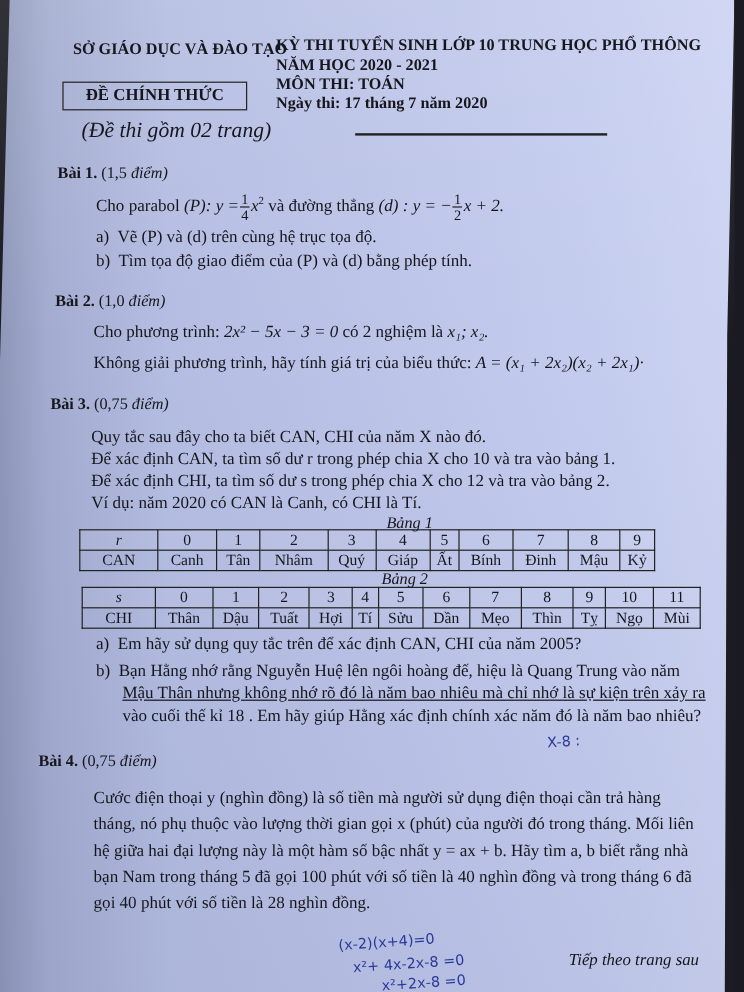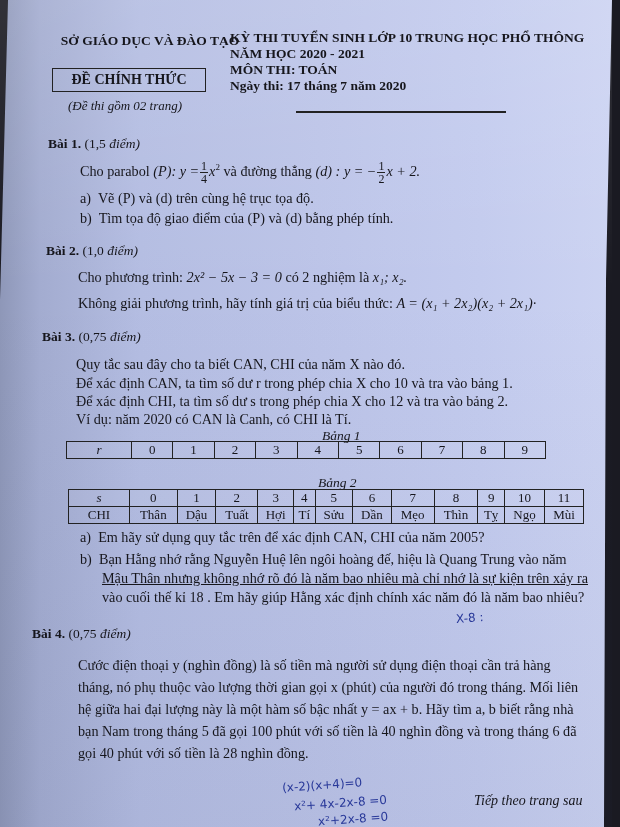--- a/index.html
+++ b/index.html
@@ -20,21 +20,21 @@
     pointer-events:none;
   }
   .abs { position:absolute; white-space:nowrap; }
   .b { font-weight:bold; }
   .i { font-style:italic; }
   .hdr-left { left:50px; top:33px; width:200px; text-align:center; font-size:13.5px; font-weight:bold; line-height:16px; }
   .official-box {
     left:52px; top:68px; width:152px; height:22px; border:1.5px solid #222;
     text-align:center; font-weight:bold; font-size:14px; line-height:22px;
   }
-  .pages-note { left:68px; top:98px; font-size:13px; font-style:italic; }
+  .pages-note { left:68px; top:98px; font-size:18px; font-style:italic; }
   .hdr-right { left:230px; top:30px; width:350px; text-align:left; font-weight:bold; font-size:13.5px; line-height:16px; }
   .hdr-right .time { font-size:13.5px; }
   .hdr-rule { left:296px; top:111px; width:210px; height:1.5px; background:#222; }
   .bai { font-size:13.5px; }
   .txt { font-size:14.2px; }
   .math { font-style:italic; }
   .frac { display:inline-flex; flex-direction:column; vertical-align:middle; text-align:center; font-size:12px; line-height:12px; margin:0 1px; }
   .frac span:first-child { border-bottom:1px solid #222; padding:0 1px; }
   sup { font-size:9px; }
   table.grid { border-collapse:collapse; position:absolute; font-size:13px; }
@@ -127,20 +127,33 @@
     <td>1</td>
     <td>2</td>
     <td>3</td>
     <td>4</td>
     <td>5</td>
     <td>6</td>
     <td>7</td>
     <td>8</td>
     <td>9</td>
   </tr>
+  <tr>
+    <td>CAN</td>
+    <td>Canh</td>
+    <td>Tân</td>
+    <td>Nhâm</td>
+    <td>Quý</td>
+    <td>Giáp</td>
+    <td>Ất</td>
+    <td>Bính</td>
+    <td>Đinh</td>
+    <td>Mậu</td>
+    <td>Kỷ</td>
+  </tr>
 </tbody>
   </table>
 
 <div class="abs caption" style="left:318px; top:475px;">Bảng 2</div>
 <table class="grid" style="left:68px; top:489px; width:516px;">
   <tbody>
       <tr class="row-top">
     <td class="i" style="width:60px">s</td>
     <td>0</td>
     <td>1</td>

